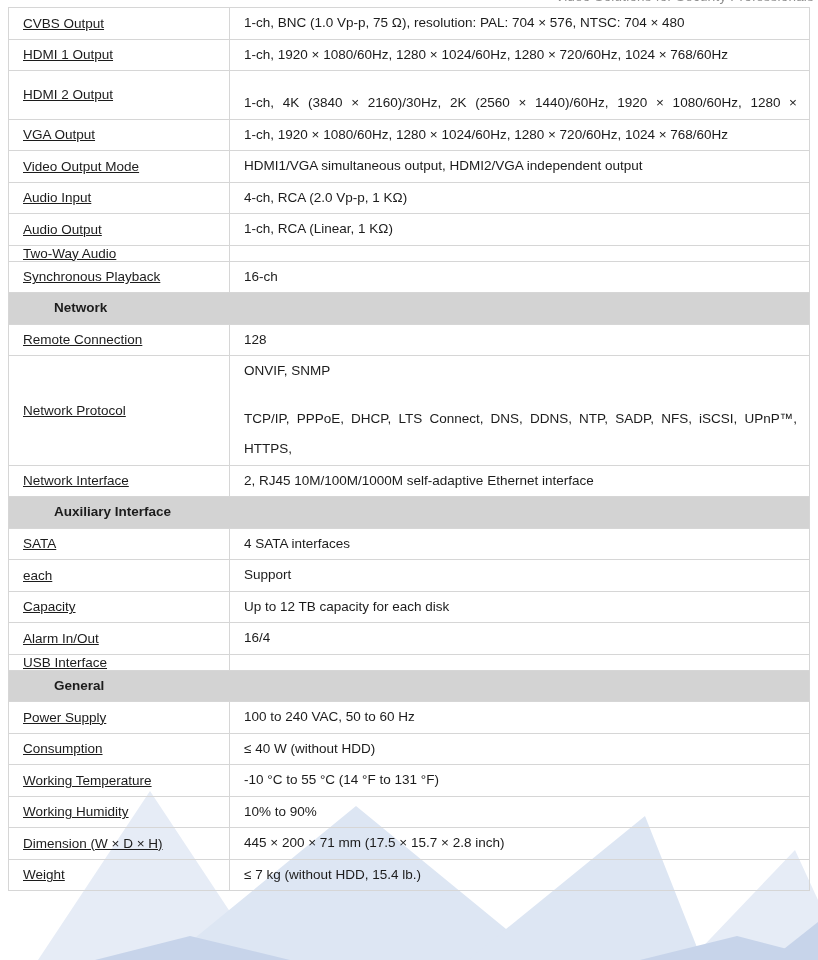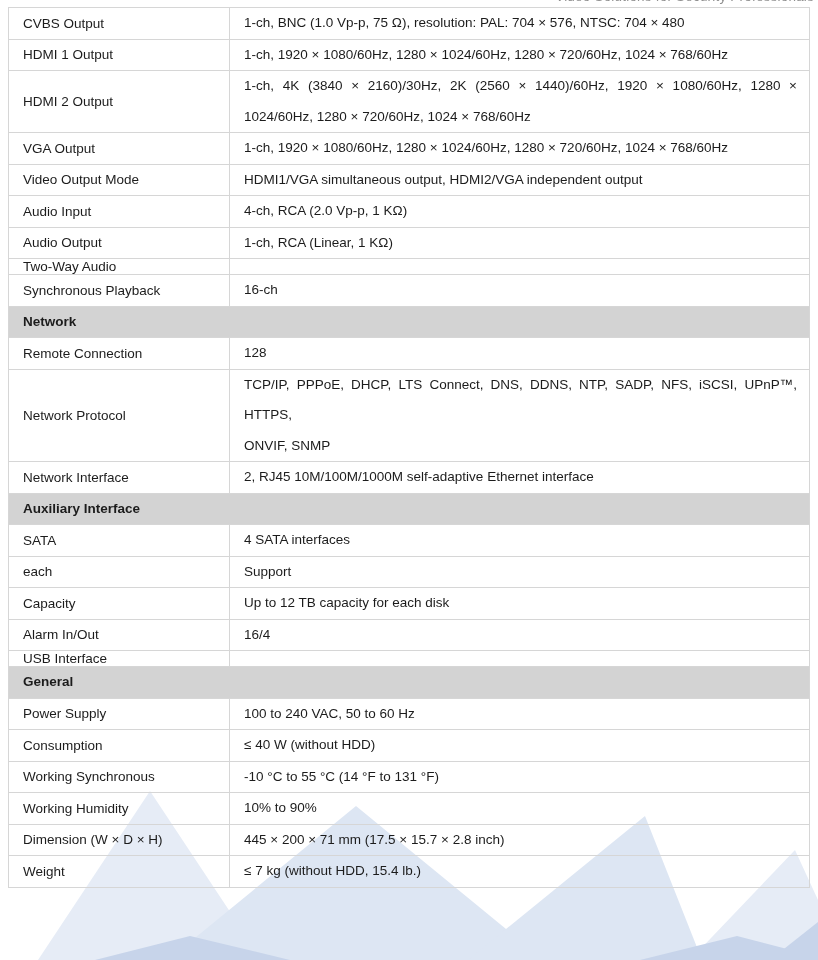--- a/index.html
+++ b/index.html
@@ -42,43 +42,44 @@
     border-bottom: 1px solid var(--border, #d6d6d6);
     box-sizing: border-box;
   }
   .row:last-child { border-bottom: none; }
   .spec-row .label-cell {
     flex: 0 0 221px; width: 221px; box-sizing: border-box;
     padding-left: 14px; padding-right: 22px;
     border-right: 1px solid var(--border, #d6d6d6);
     display: flex; align-items: center;
     font-size: 13.5px;
+    text-decoration: underline;
   }
   .spec-row .value-cell {
     flex: 1 1 auto; box-sizing: border-box;
     padding-left: 14px; padding-right: 12px;
     display: flex; flex-direction: column; justify-content: flex-end;
   }
   .line {
     line-height: 30.5px; min-height: 30.5px;
     font-size: 13.5px;
     white-space: nowrap;
   }
   .line.justified {
     white-space: normal;
     text-align: justify;
     text-align-last: justify;
+    margin-top: 17px;
   }
   .section-row {
     background: var(--section-header-bg, #d3d3d3);
   }
   .section-label {
     line-height: 30.5px; min-height: 30.5px;
-    padding-left: 14px;
-    font-size: 13.5px; font-weight: bold;
+    font-size: 13.5px; font-weight: bold; margin-left: 45px;
   }
 </style>
 </head>
 <body>
 
 <svg class="watermark" viewBox="0 0 818 960" xmlns="http://www.w3.org/2000/svg" aria-hidden="true">
   <polygon class="wm-light" points="150,791 38,960 262,960"></polygon>
   <polygon class="wm-mid" points="356,806 168,960 544,960"></polygon>
   <polygon class="wm-mid" points="645,816 468,960 702,960"></polygon>
   <polygon class="wm-light" points="795,850 690,960 818,960 818,900"></polygon>
@@ -101,21 +102,20 @@
     <div class="row spec-row">
       <div class="label-cell">HDMI 1 Output</div>
       <div class="value-cell">
         <div class="line">1-ch, 1920 × 1080/60Hz, 1280 × 1024/60Hz, 1280 × 720/60Hz, 1024 × 768/60Hz</div>
       </div>
     </div>
     <div class="row spec-row">
       <div class="label-cell">HDMI 2 Output</div>
       <div class="value-cell">
         <div class="line justified">1-ch, 4K (3840 × 2160)/30Hz, 2K (2560 × 1440)/60Hz, 1920 × 1080/60Hz, 1280 ×</div>
-        <div class="line">1024/60Hz, 1280 × 720/60Hz, 1024 × 768/60Hz</div>
       </div>
     </div>
     <div class="row spec-row">
       <div class="label-cell">VGA Output</div>
       <div class="value-cell">
         <div class="line">1-ch, 1920 × 1080/60Hz, 1280 × 1024/60Hz, 1280 × 720/60Hz, 1024 × 768/60Hz</div>
       </div>
     </div>
     <div class="row spec-row">
       <div class="label-cell">Video Output Mode</div>
@@ -149,22 +149,22 @@
     </div>
     <div class="row spec-row">
       <div class="label-cell">Remote Connection</div>
       <div class="value-cell">
         <div class="line">128</div>
       </div>
     </div>
     <div class="row spec-row">
       <div class="label-cell">Network Protocol</div>
       <div class="value-cell">
+        <div class="line">ONVIF, SNMP</div>
         <div class="line justified">TCP/IP, PPPoE, DHCP, LTS Connect, DNS, DDNS, NTP, SADP, NFS, iSCSI, UPnP™, HTTPS,</div>
-        <div class="line">ONVIF, SNMP</div>
       </div>
     </div>
     <div class="row spec-row">
       <div class="label-cell">Network Interface</div>
       <div class="value-cell">
         <div class="line">2, RJ45 10M/100M/1000M self-adaptive Ethernet interface</div>
       </div>
     </div>
     <div class="row section-row">
       <div class="section-label">Auxiliary Interface</div>
@@ -205,21 +205,21 @@
         <div class="line">100 to 240 VAC, 50 to 60 Hz</div>
       </div>
     </div>
     <div class="row spec-row">
       <div class="label-cell">Consumption</div>
       <div class="value-cell">
         <div class="line">≤ 40 W (without HDD)</div>
       </div>
     </div>
     <div class="row spec-row">
-      <div class="label-cell">Working Synchronous</div>
+      <div class="label-cell">Working Temperature</div>
       <div class="value-cell">
         <div class="line">-10 °C to 55 °C (14 °F to 131 °F)</div>
       </div>
     </div>
     <div class="row spec-row">
       <div class="label-cell">Working Humidity</div>
       <div class="value-cell">
         <div class="line">10% to 90%</div>
       </div>
     </div>

